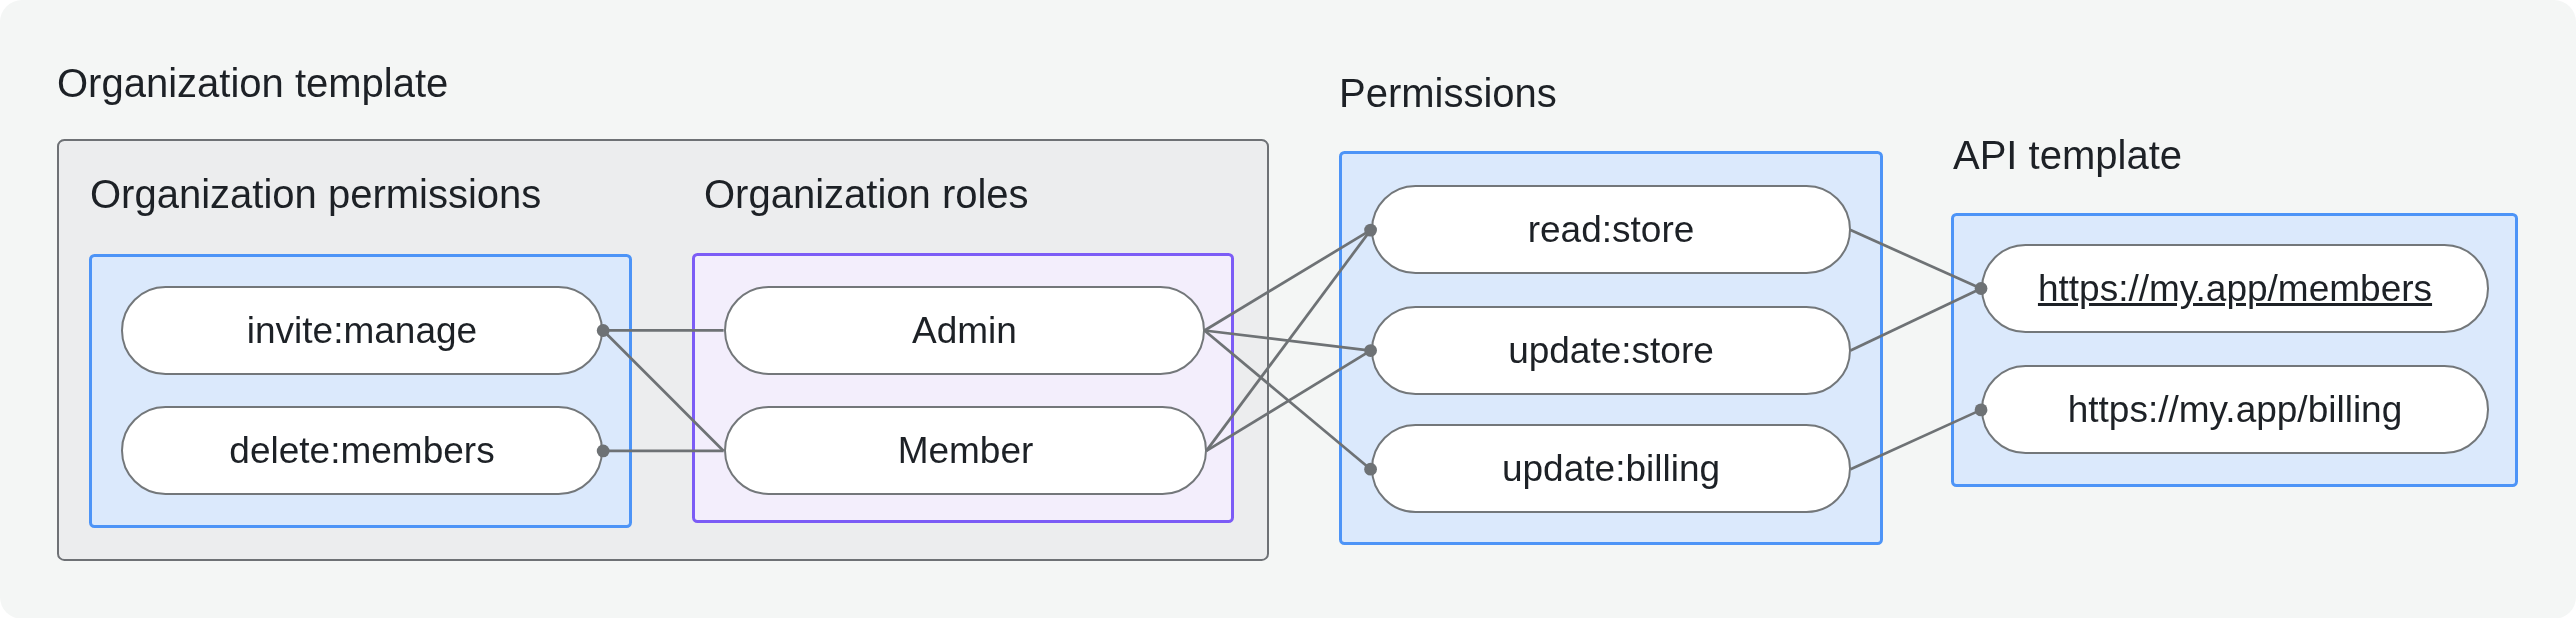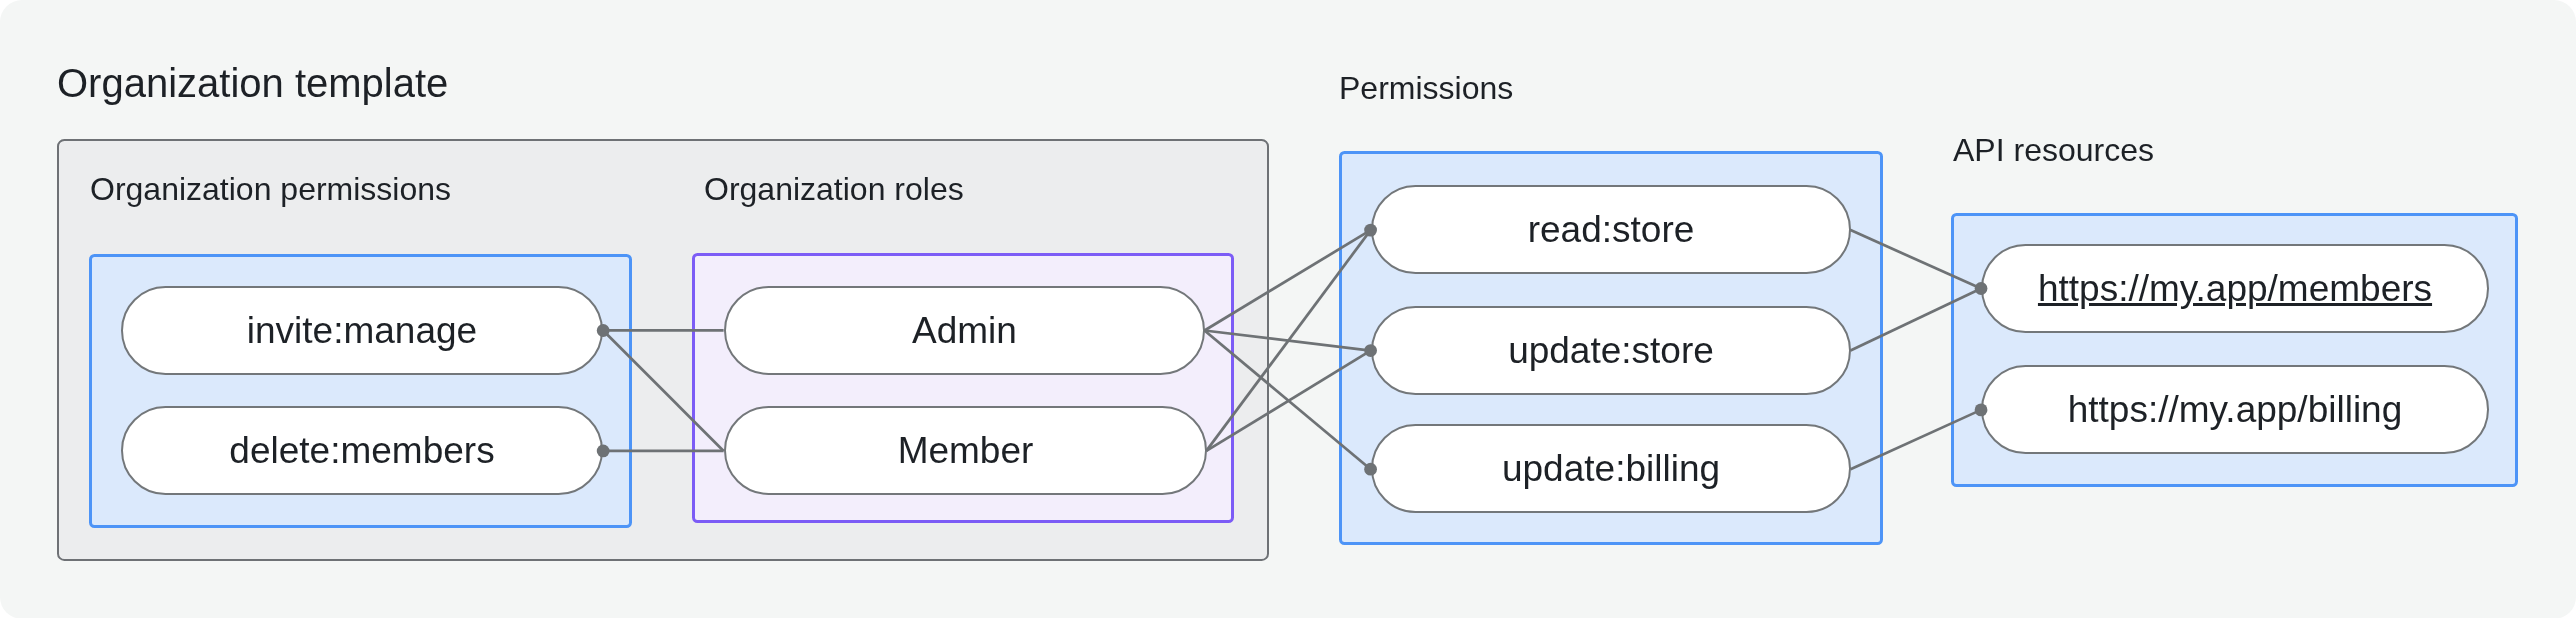--- a/index.html
+++ b/index.html
@@ -12,21 +12,21 @@
     font-family:"Liberation Sans", sans-serif;
     color:var(--text,#1d2126);
   }
   .title{
     position:absolute;left:57px;top:58px;
     font-size:40px;line-height:1.25;color:var(--text,#1d2126);
     white-space:nowrap;
   }
   .group-label{
     position:absolute;
-    font-size:32px;line-height:1.25;color:var(--text,#1d2126);
+    font-size:40px;line-height:1.25;color:var(--text,#1d2126);
     white-space:nowrap;
   }
   .box{position:absolute;box-sizing:border-box;}
   .box-gray{
     background:var(--gray-fill,#ecedee);
     border:2.7px solid var(--gray-border,#6e7175);
     border-radius:7.3px;
   }
   .box-blue{
     background:var(--blue-fill,#dbe9fc);
@@ -80,21 +80,21 @@
       <div class="pill" style="left: 1371px; top: 185px; width: 480px; height: 89px;">
         <span>read:store</span>
       </div>
       <div class="pill" style="left: 1371px; top: 306px; width: 480px; height: 89px;">
         <span>update:store</span>
       </div>
       <div class="pill" style="left: 1371px; top: 424px; width: 480px; height: 89px;">
         <span>update:billing</span>
       </div>
       <div class="box box-blue" style="left: 1951px; top: 213px; width: 567px; height: 274px;"></div>
-      <div class="group-label" style="left: 1953px; top: 130px;">API resources</div>
+      <div class="group-label" style="left: 1953px; top: 130px;">API template</div>
       <div class="pill" style="left: 1981px; top: 244px; width: 508px; height: 89px; text-decoration: underline;">
         <span>https://my.app/members</span>
       </div>
       <div class="pill" style="left: 1981px; top: 365px; width: 508px; height: 89px;">
         <span>https://my.app/billing</span>
       </div>
     </div>
   <svg id="edges-layer" width="2576" height="619" viewBox="0 0 2823 678">
       <line x1="661" y1="362" x2="793" y2="362" stroke="#6e7275" stroke-width="3"></line>
       <line x1="661" y1="362" x2="793" y2="494" stroke="#6e7275" stroke-width="3"></line>

